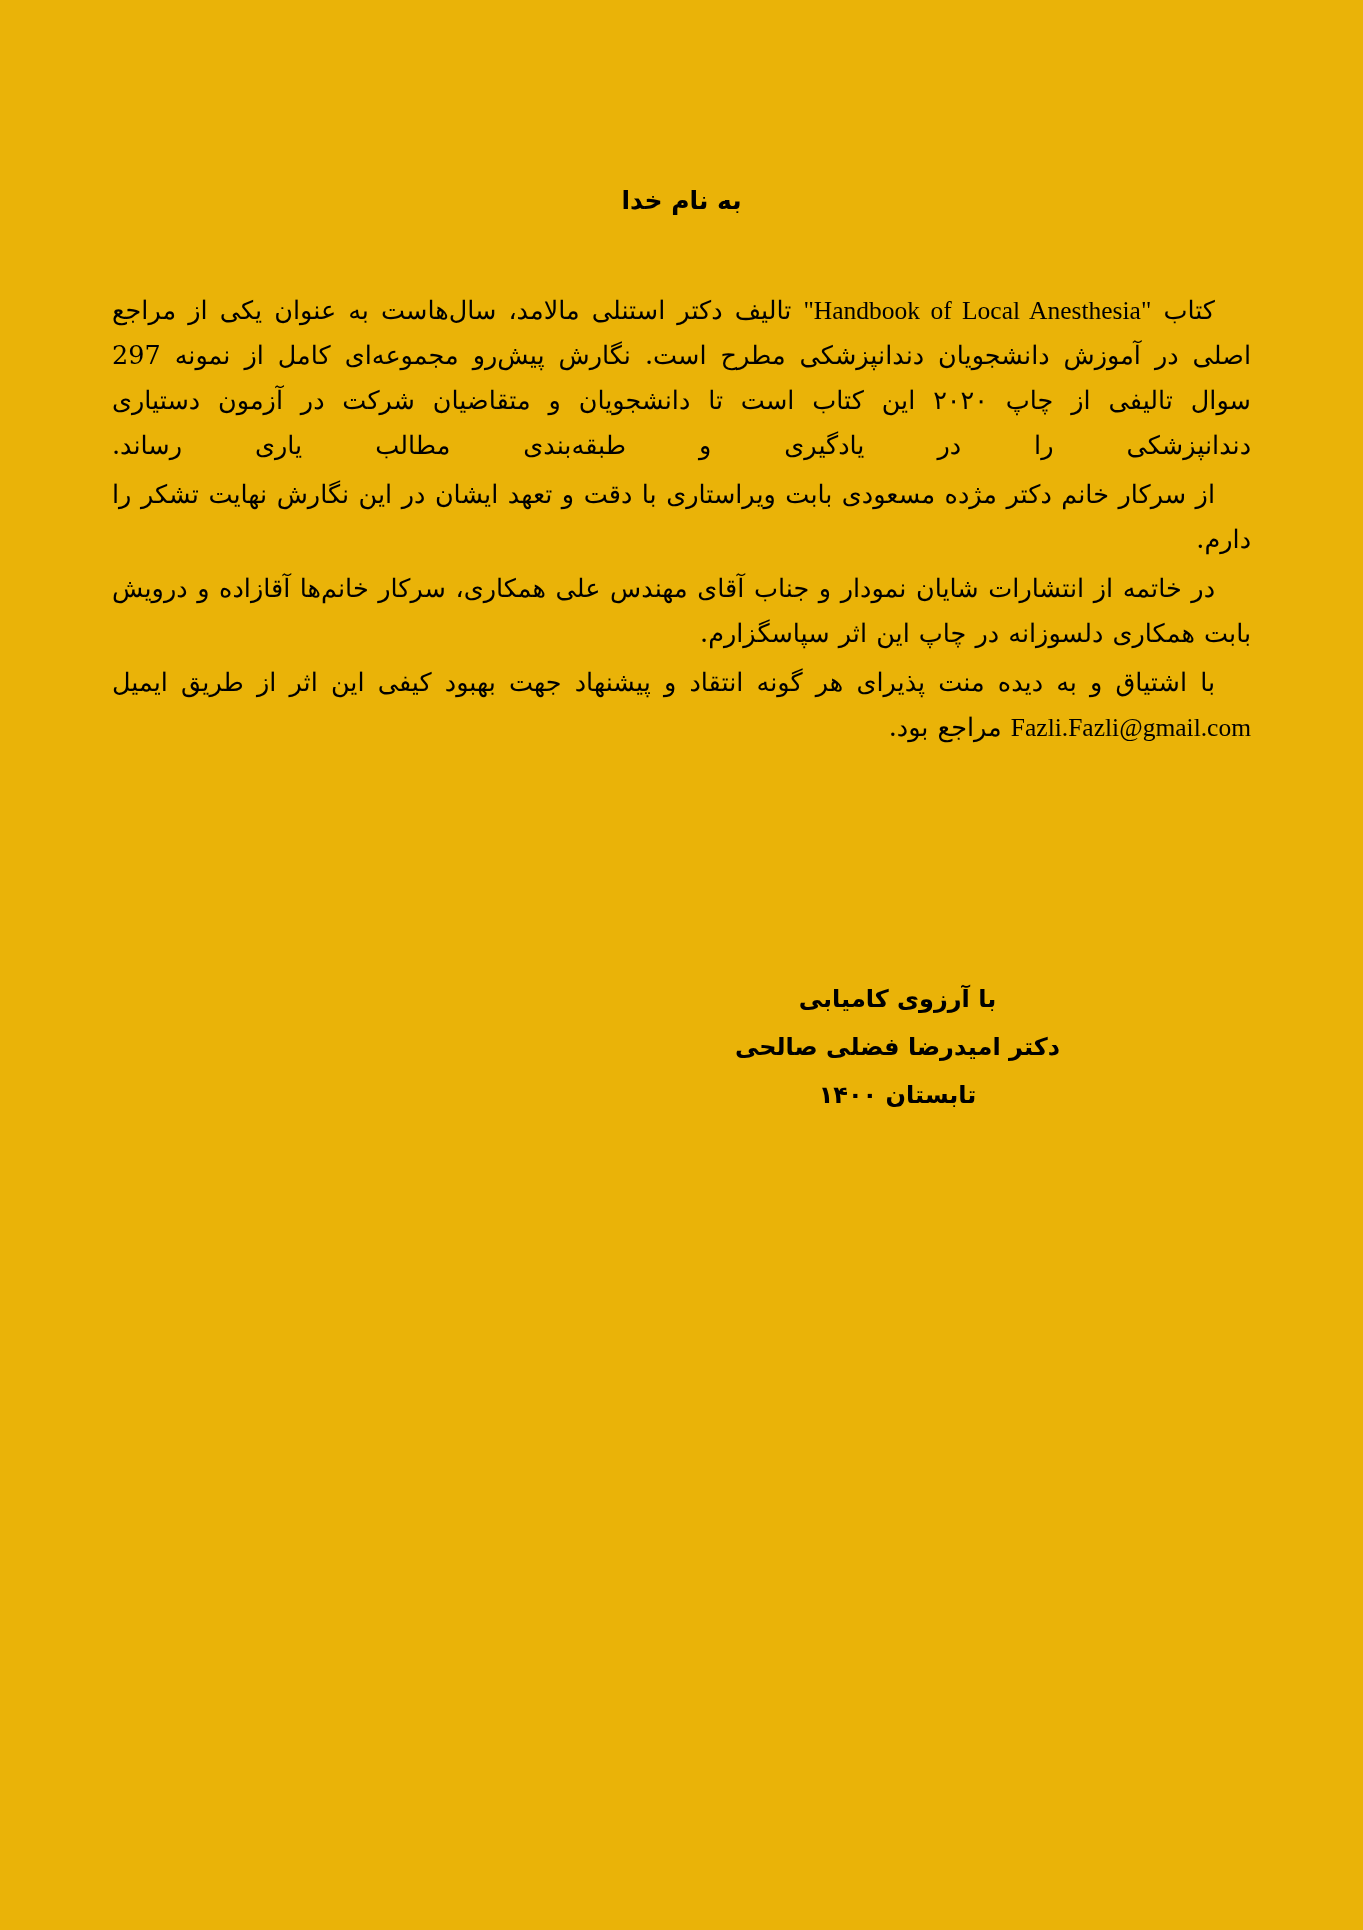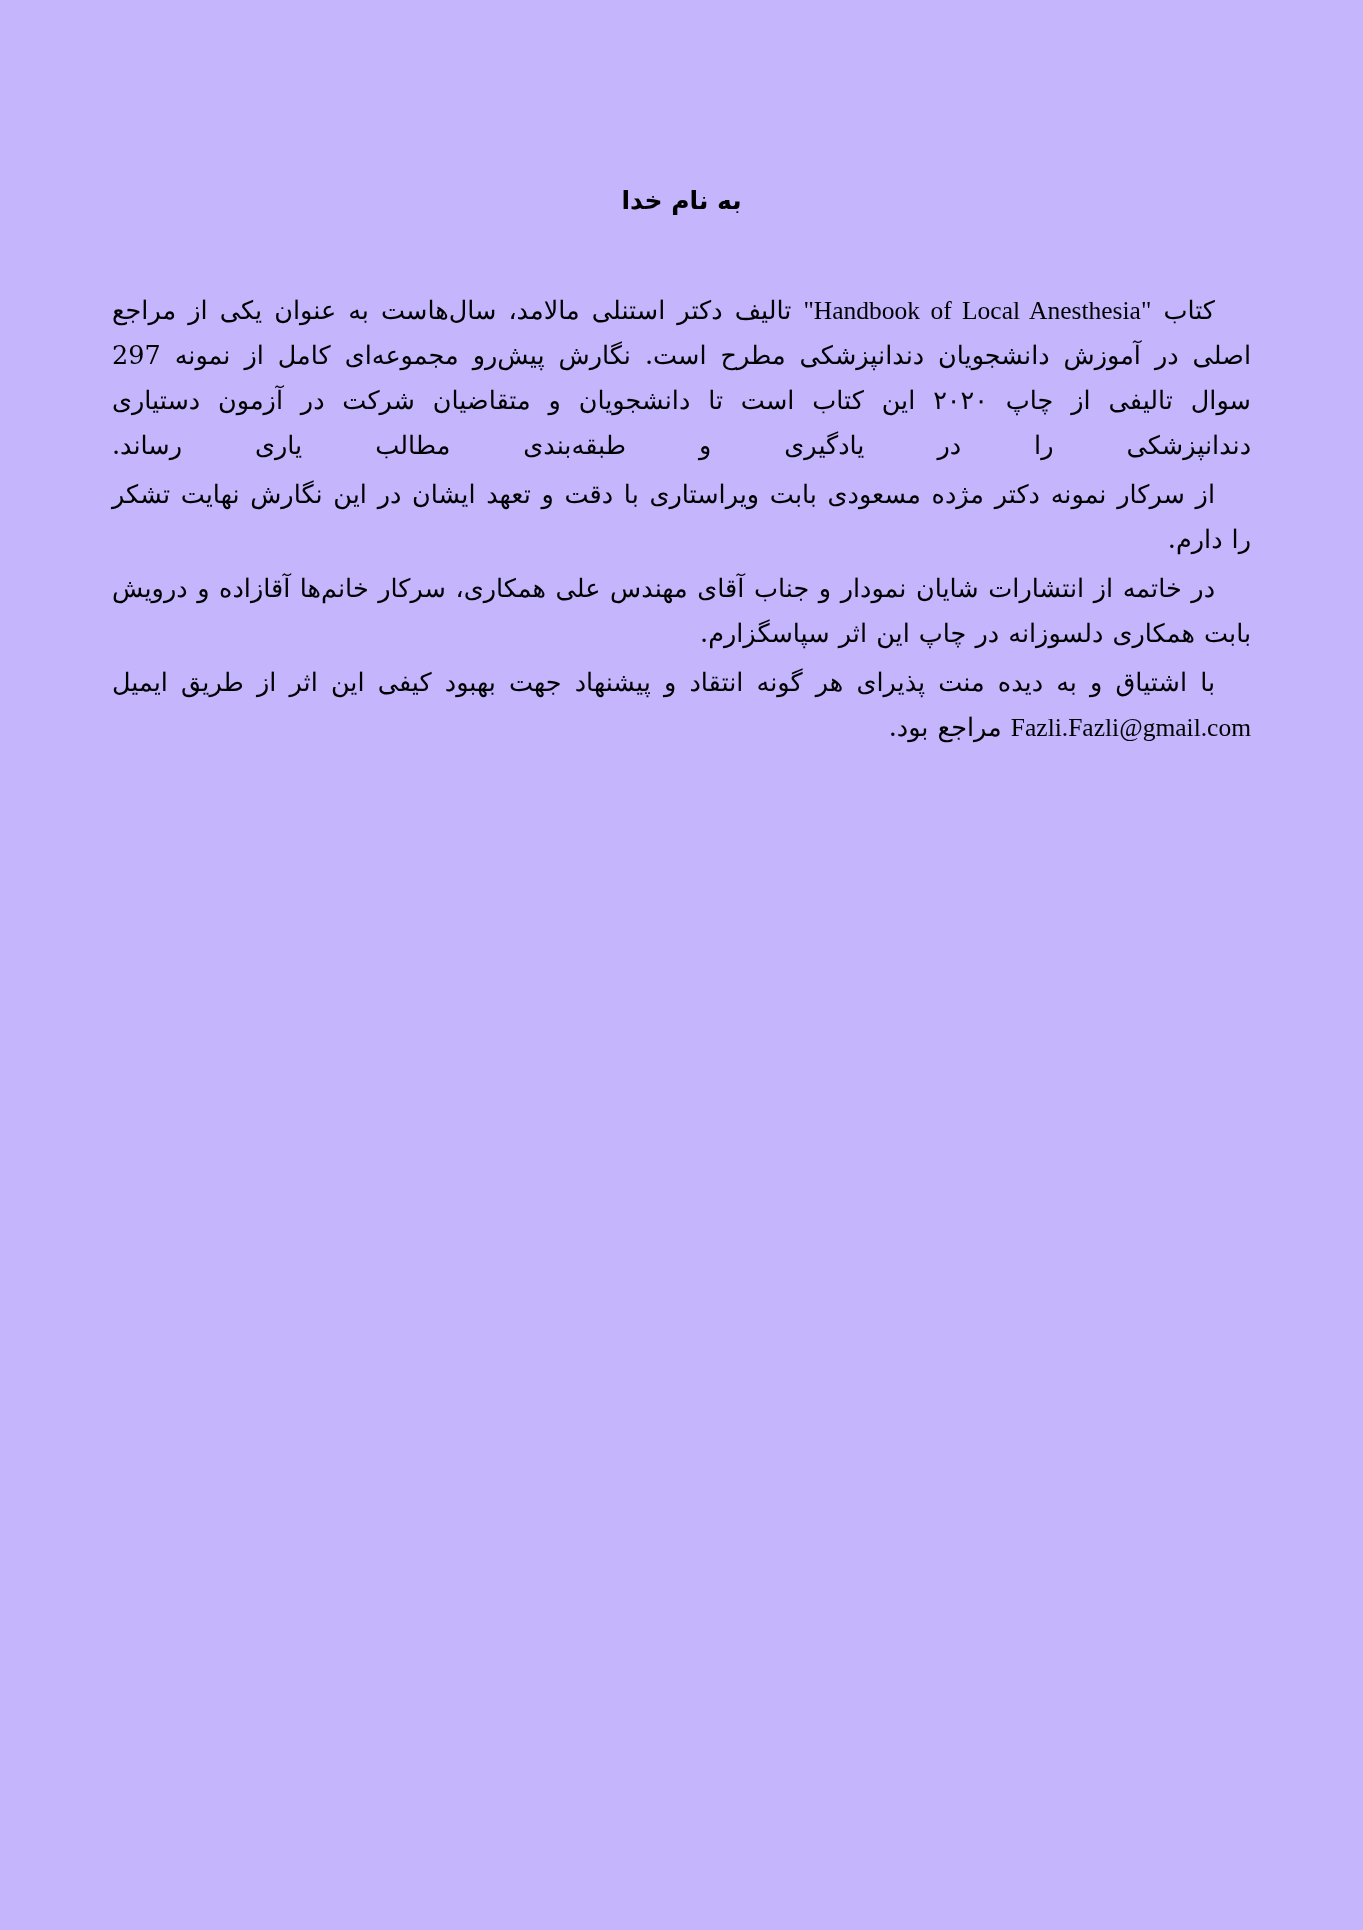--- a/index.html
+++ b/index.html
@@ -13,21 +13,21 @@
     height: 1930px;
     position: relative;
     overflow: hidden;
     font-family: "DejaVu Sans", "Liberation Sans", sans-serif;
     color: #000000;
   }
 
   .page {
     position: absolute;
     inset: 0;
-    background: #c4b5fd;
+    background: #eab308;
   }
 
   .page-inner {
     position: absolute;
     left: 112px;
     right: 112px;
     top: 0;
     bottom: 0;
   }
 
@@ -119,25 +119,30 @@
   <div class="page-inner">
 
     <div class="doc-title">به نام خدا</div>
 
     <div class="body-block">
 
       <p class="para indent">
         <span>کتاب </span><span class="latin">"Handbook of Local Anesthesia"</span><span> تالیف دکتر استنلی مالامد، سال‌هاست به عنوان یکی از مراجع اصلی در آموزش دانشجویان دندانپزشکی مطرح است. نگارش پیش‌رو مجموعه‌ای کامل از نمونه 297 سوال تالیفی از چاپ ٢٠٢٠ این کتاب است تا دانشجویان و متقاضیان شرکت در آزمون دستیاری دندانپزشکی را در یادگیری و طبقه‌بندی مطالب یاری رساند.</span>
       </p>
 
-      <p class="para indent last-right">از سرکار نمونه دکتر مژده مسعودی بابت ویراستاری با دقت و تعهد ایشان در این نگارش نهایت تشکر را دارم.</p>
+      <p class="para indent last-right">از سرکار خانم دکتر مژده مسعودی بابت ویراستاری با دقت و تعهد ایشان در این نگارش نهایت تشکر را دارم.</p>
 
       <p class="para indent last-right">در خاتمه از انتشارات شایان نمودار و جناب آقای مهندس علی همکاری، سرکار خانم‌ها آقازاده و درویش بابت همکاری دلسوزانه در چاپ این اثر سپاسگزارم.</p>
 
       <p class="para indent last-right">
         <span>با اشتیاق و به دیده منت پذیرای هر گونه انتقاد و پیشنهاد  جهت بهبود کیفی این اثر از طریق ایمیل </span><span class="latin">Fazli.Fazli@gmail.com</span><span> مراجع بود.</span>
       </p>
 
     </div>
 
+    <div class="signature">
+      <div class="sig-line sig-closing">با آرزوی کامیابی</div>
+      <div class="sig-line sig-name">دکتر امیدرضا فضلی صالحی</div>
+      <div class="sig-line sig-date">تابستان ۱۴۰۰</div>
+    </div>
 
   </div>
 </div>
 
 </body></html>

